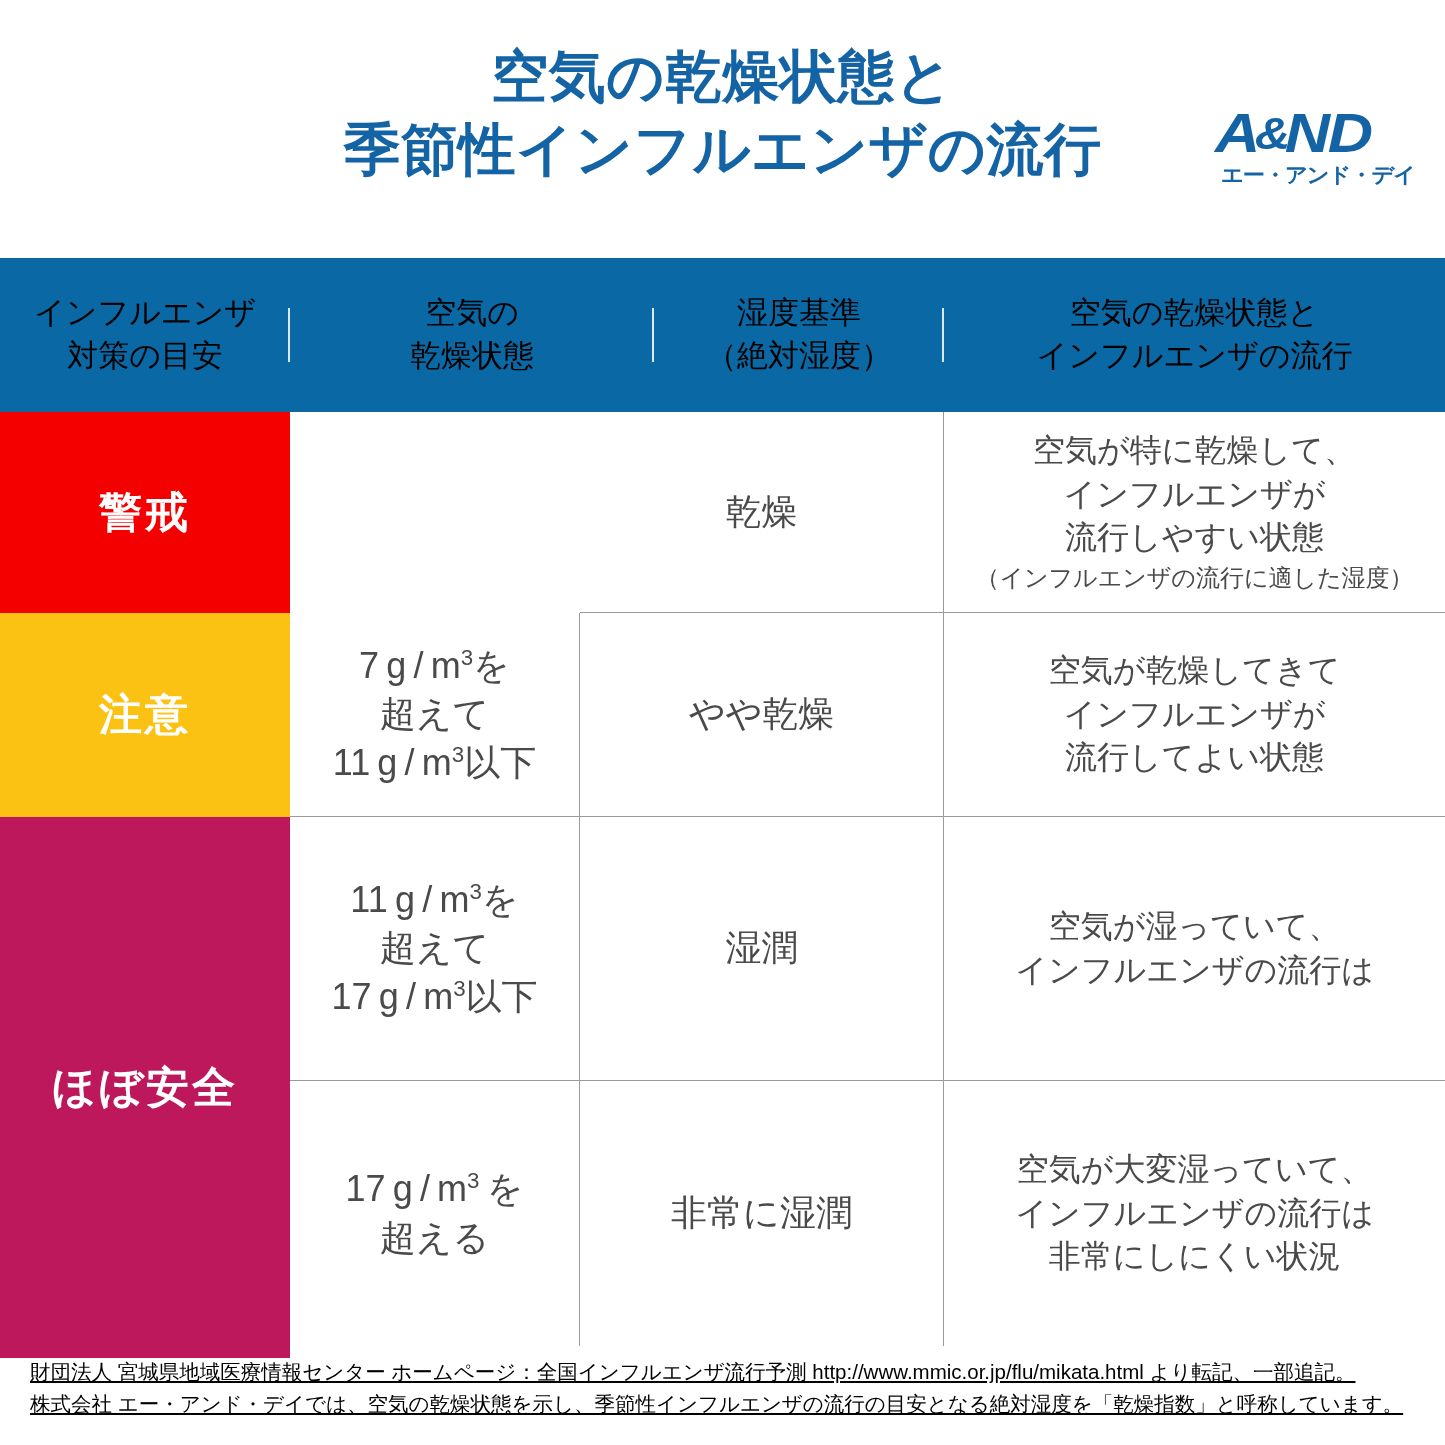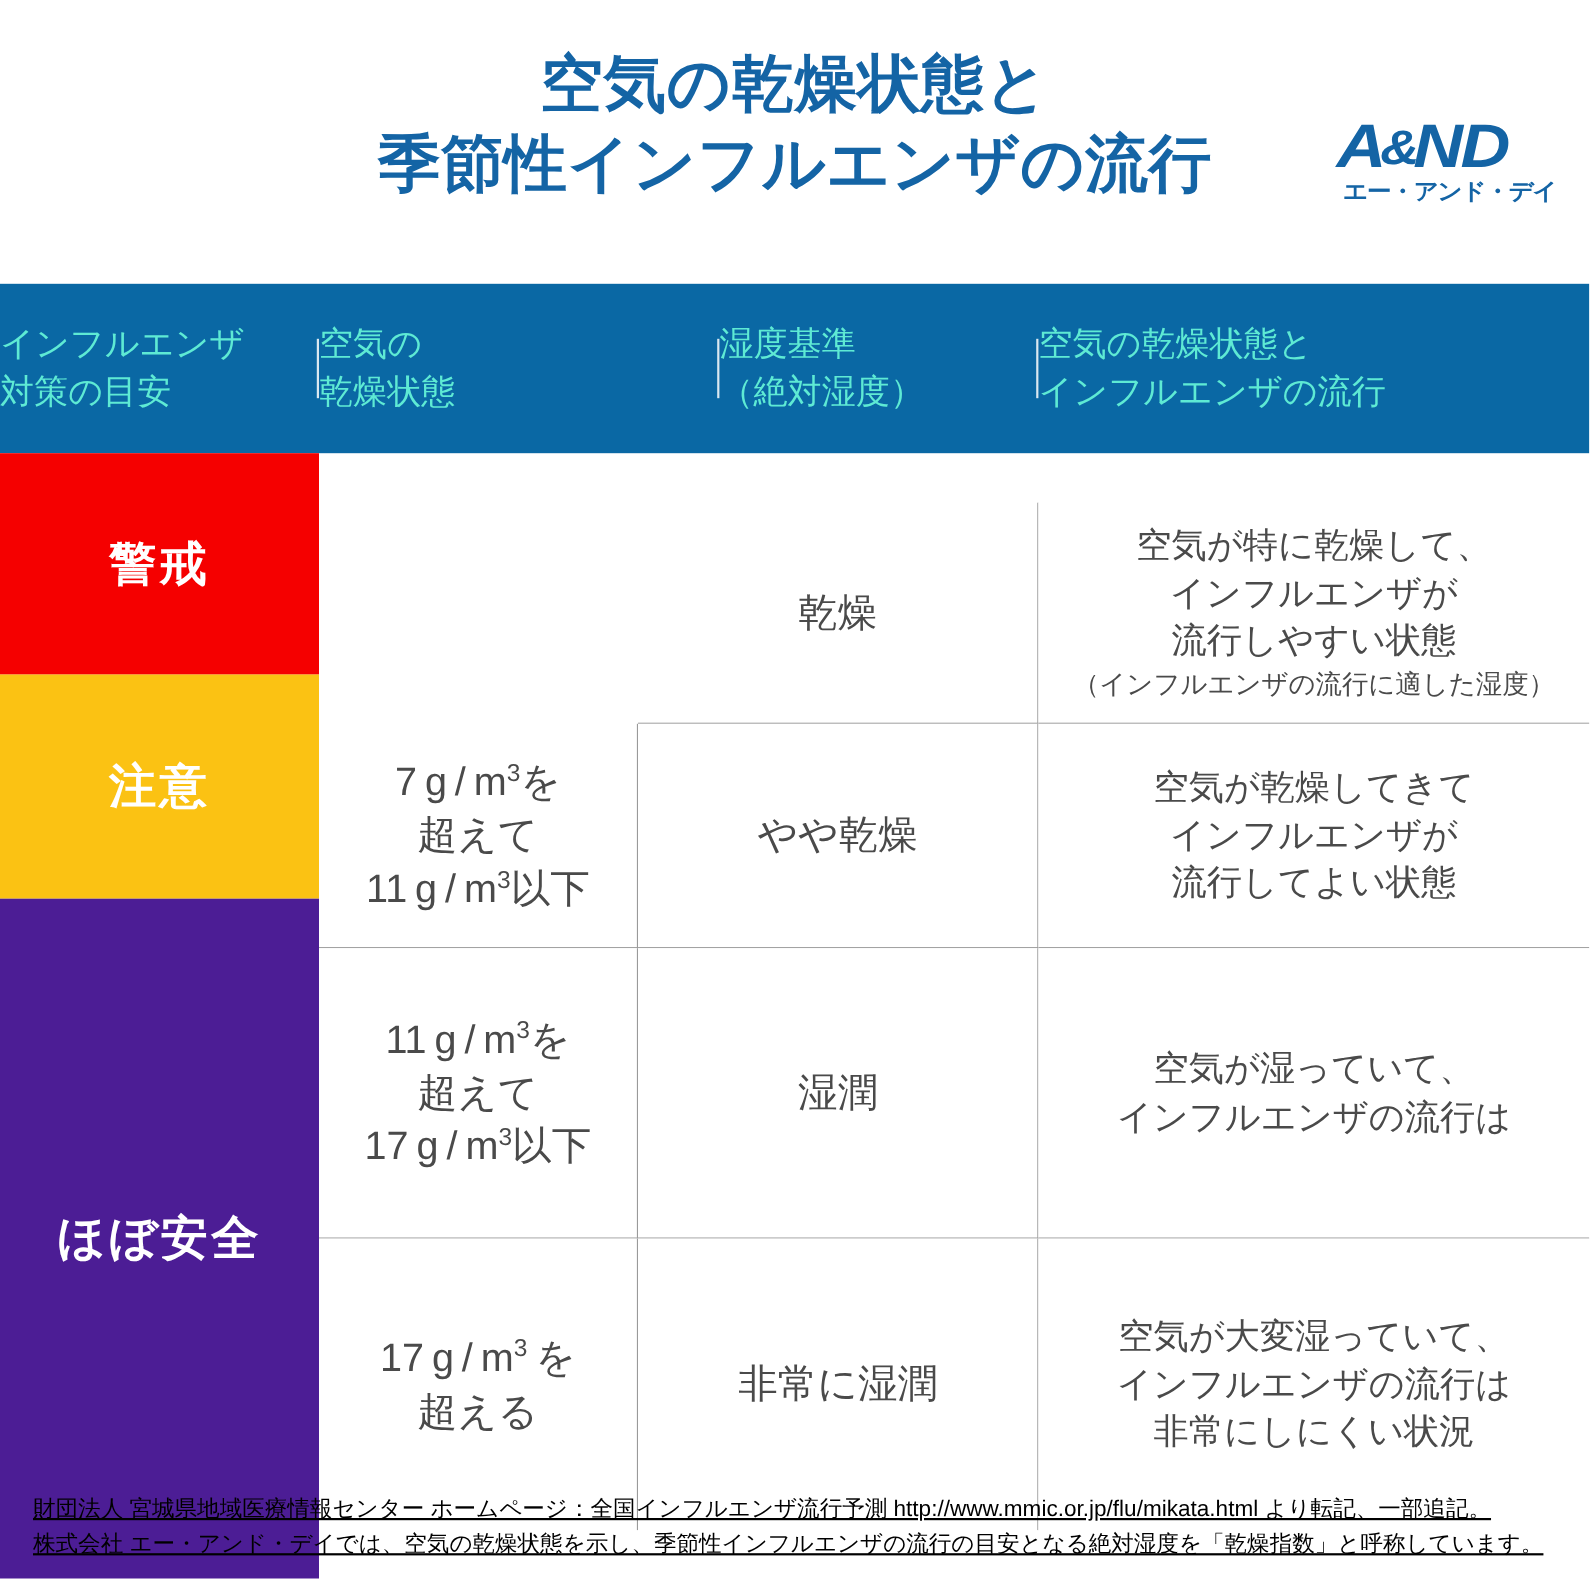--- a/index.html
+++ b/index.html
@@ -83,24 +83,24 @@
   .thead {
     position: absolute;
     top: 0; left: 0;
     width: 1445px;
     height: 154px;
     background: #0a68a4;
     display: flex;
     align-items: center;
   }
   .th {
-    color: #5eead4;
+    color: #000000;
     font-size: 31px;
     line-height: 1.38;
-    text-align: left;
+    text-align: center;
     white-space: nowrap;
     position: relative;
   }
   .th .divider {
     position: absolute;
     right: 0;
     top: 16px;
     bottom: 16px;
     width: 2px;
     background: rgba(255,255,255,0.85);
@@ -128,36 +128,35 @@
   }
   .c1-label {
     color: #ffffff;
     font-weight: bold;
     font-size: 43px;
     letter-spacing: 3px;
     white-space: nowrap;
   }
   .c1-alert  { top: 0px;   height: 201px; background: #f50000; }
   .c1-caution{ top: 201px; height: 204px; background: #fbc213; }
-  .c1-safe   { top: 405px; height: 618px; background: #4c1d95; }
+  .c1-safe   { top: 405px; height: 541px; background: #be185d; }
   .c1-safe .c1-label { font-size: 43px; }
 
   
   .cell {
     position: absolute;
     display: flex;
     align-items: center;
     justify-content: center;
     text-align: center;
     color: #4a4a4a;
     background: #ffffff;
     border-right: 1px solid #9a9a9a;
     border-bottom: 1px solid #9a9a9a;
     padding: 4px 8px;
-    margin-top: 45px;
   }
   .cell.no-bottom { border-bottom: none; }
   .cell.no-right  { border-right: none; }
 
   .cell-inner { width: 100%; }
   .t-val { font-size: 36px; line-height: 1.34; white-space: nowrap; }
   .t-state { font-size: 36px; line-height: 1.34; white-space: nowrap; }
   .t-desc { font-size: 32px; line-height: 1.36; }
   .t-desc-small { font-size: 24px; line-height: 1.36; display: block; margin-top: 2px; }
   .sup { font-size: 0.62em; vertical-align: super; line-height: 0; }

